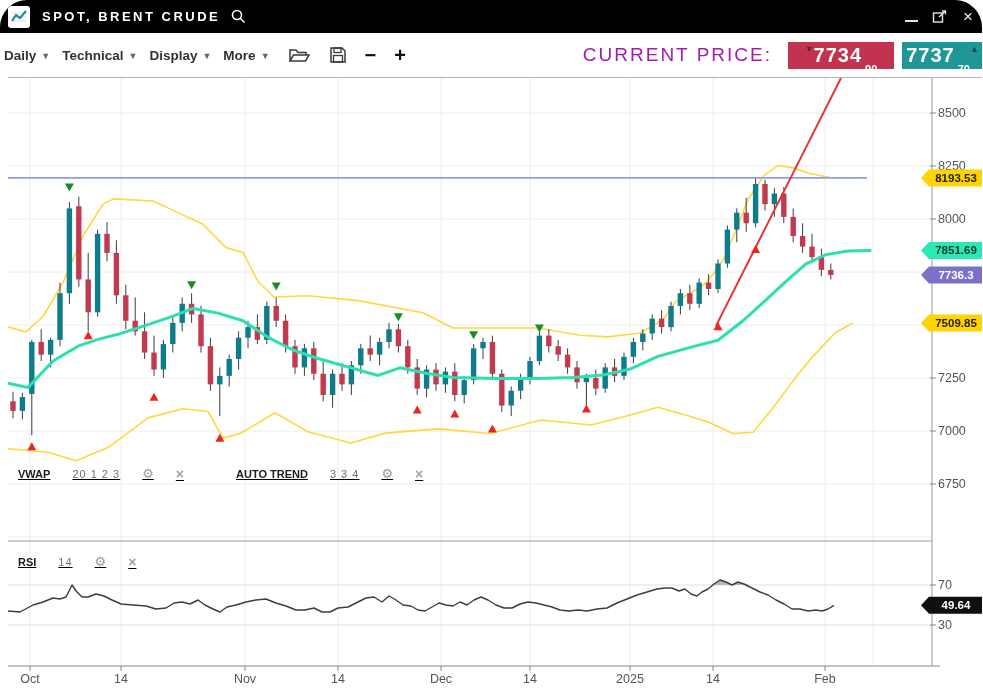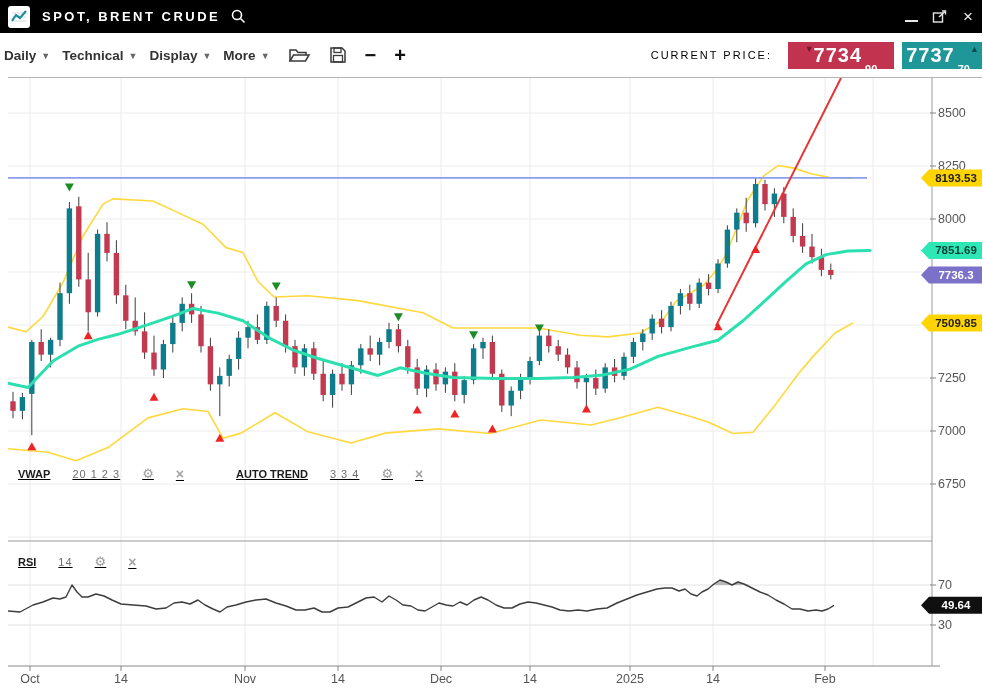--- a/index.html
+++ b/index.html
@@ -1,35 +1,35 @@
 <!DOCTYPE html>
 <html><head>
 <meta charset="utf-8">
 <style>
   html,body{margin:0;padding:0;background:#fff;font-family:"Liberation Sans",sans-serif;}
-  .window{position:relative;width:982px;height:689px;overflow:hidden;background:#fff;}
+  .window{position:relative;width:982px;height:689px;overflow:hidden;background:#fff;border-radius:27px;}
   
   .titlebar{position:absolute;left:0;top:0;width:983px;height:33px;background:#000;display:flex;align-items:center;}
   .applogo{width:22px;height:22px;background:#fff;border-radius:3px;margin-left:8px;display:flex;align-items:center;justify-content:center;}
   .apptitle{color:#fff;font-size:13px;font-weight:700;letter-spacing:2.5px;margin-left:12px;}
   .search-ic{margin-left:10px;display:flex;align-items:center;}
   .winbtns{margin-left:auto;display:flex;align-items:center;gap:14px;margin-right:10px;}
   .winbtn{color:#e6e6e6;cursor:pointer;display:flex;align-items:center;}
   .minimize-bar{width:13px;height:2px;background:#e6e6e6;margin-top:8px;}
   .close-x{font-size:17px;line-height:17px;color:#eee;font-weight:400;}
   
   .toolbar{position:absolute;left:0;top:33px;width:983px;height:44px;background:#fff;display:flex;align-items:center;}
   .menu{display:flex;align-items:center;margin-left:12px;cursor:pointer;}
   .menu:first-child{margin-left:4px;}
   .menu .lbl{font-size:13.5px;font-weight:700;color:#333;}
   .menu .arr{font-size:9px;color:#666;margin-left:5px;margin-top:2px;}
   .tool-ic{margin-left:18px;cursor:pointer;display:flex;align-items:center;}
   .zoombtn{font-size:20px;font-weight:900;color:#111;margin-left:18px;cursor:pointer;line-height:20px;}
   .pricebox{margin-left:auto;display:flex;align-items:center;height:100%;}
-  .cp-label{font-size:11px;color:#000000;letter-spacing:2px;font-weight:500;margin-right:16px;}
+  .cp-label{font-size:19px;color:#a21caf;letter-spacing:2px;font-weight:500;margin-right:16px;}
   .badge{height:27px;display:flex;align-items:center;justify-content:center;color:#fff;}
   .badge .big{font-size:20px;font-weight:600;letter-spacing:1px;}
   .badge .small{font-size:11px;font-weight:700;margin-top:28px;}
   .badge-red{width:106px;margin-right:8px;}
   .badge-teal{width:81px;}
   .tick-arrow{font-size:9px;line-height:9px;align-self:flex-start;margin-top:3px;}
   
   .chart-wrap{position:absolute;left:8px;top:77px;width:983px;height:612px;border-top:1px solid #b5b5b5;box-sizing:border-box;background:#fff;}
   svg text{font-family:"Liberation Sans",sans-serif;}
   .legend{position:absolute;display:flex;align-items:center;gap:22px;background:transparent;text-decoration:underline;}

